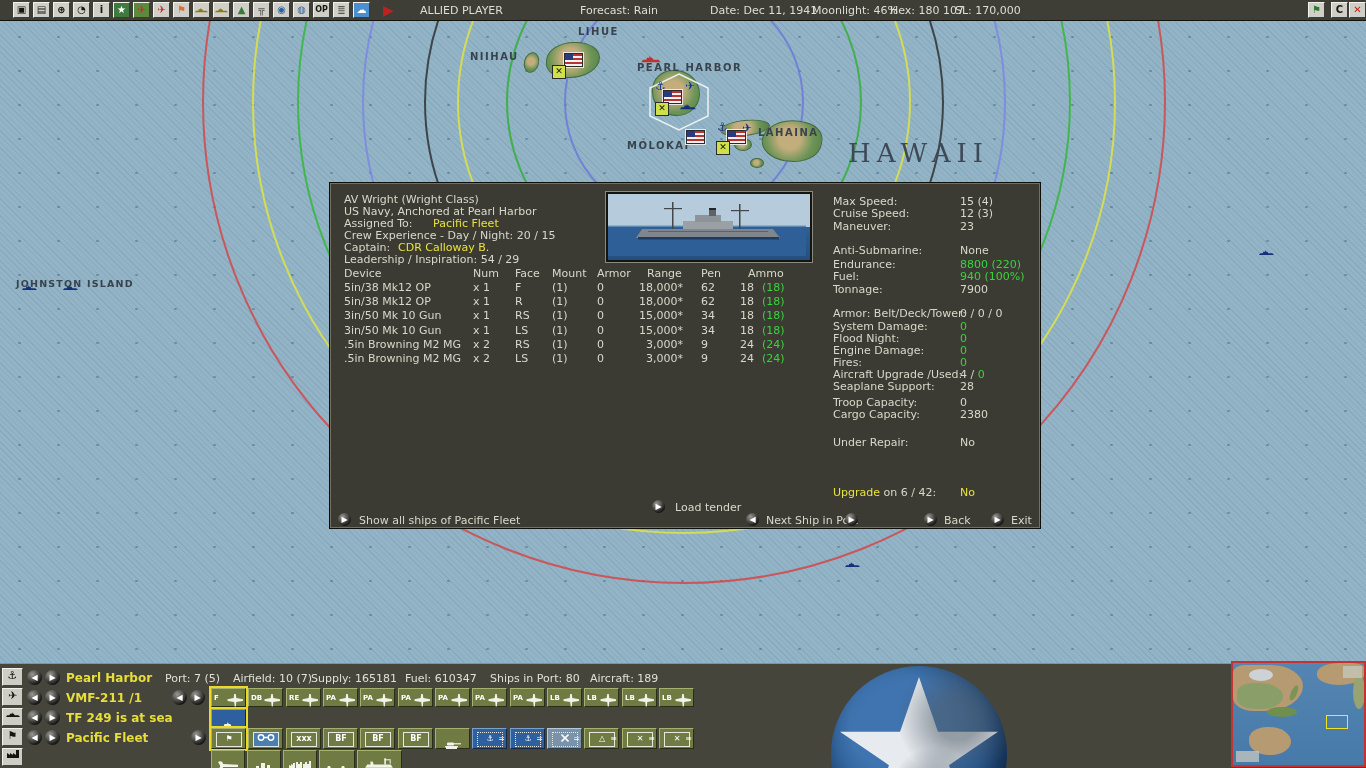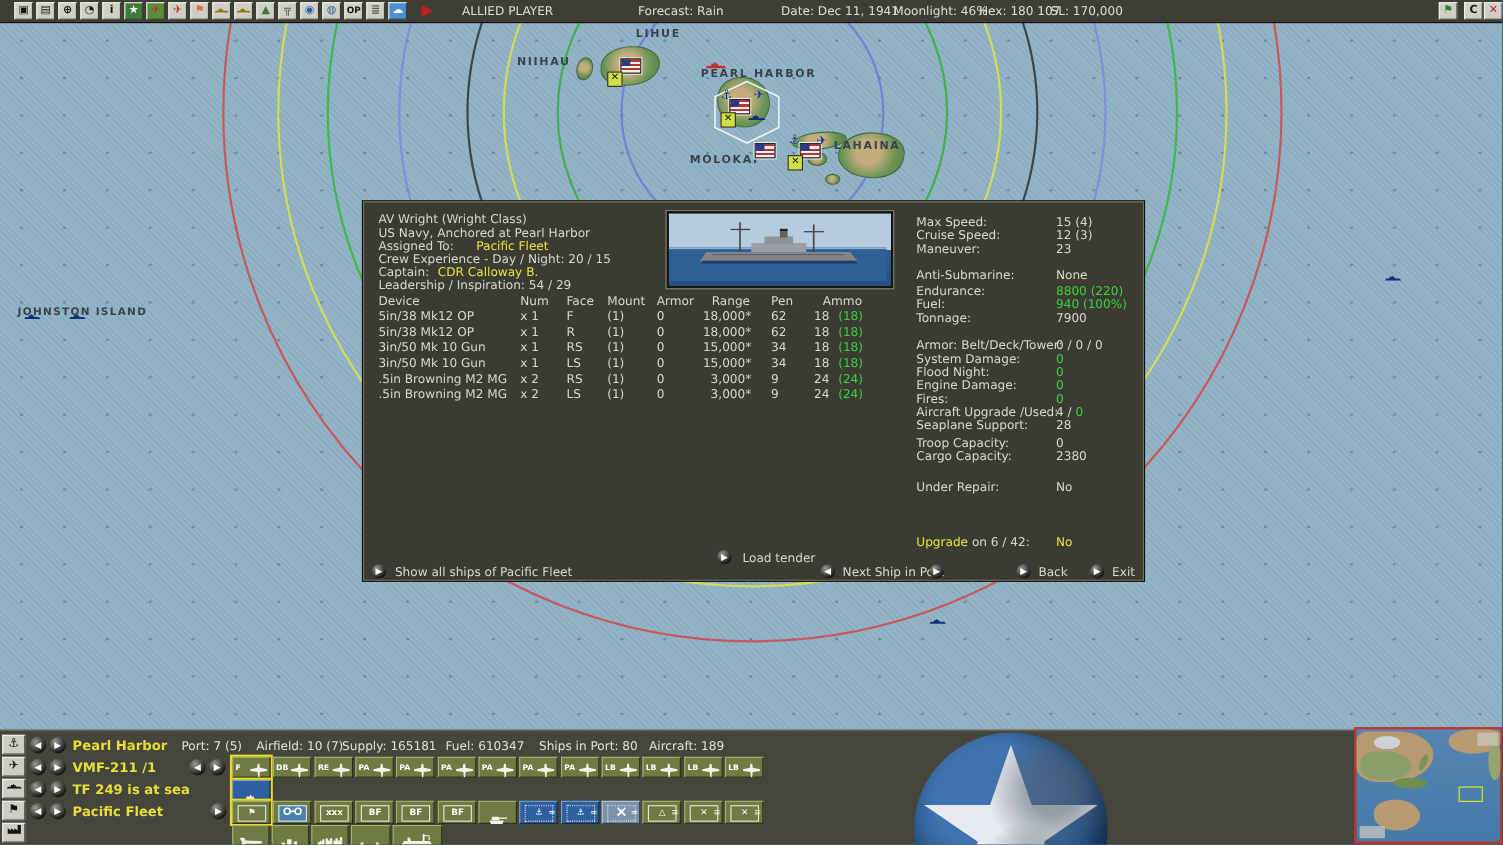--- a/index.html
+++ b/index.html
@@ -143,20 +143,21 @@
     <div class="isl" style="left:720px;top:100px;width:48px;height:14px;border-radius:50%;transform:rotate(-6deg)"></div>
     <div class="isl" style="left:734px;top:118px;width:16px;height:11px;border-radius:50%"></div>
     <div class="isl" style="left:762px;top:100px;width:58px;height:40px;border-radius:60% 40% 55% 45%;transform:rotate(8deg)"></div>
     <div class="isl" style="left:750px;top:138px;width:12px;height:8px;border-radius:50%"></div>
 
     <span class="maplbl" style="left:470px;top:31px">NIIHAU</span>
     <span class="maplbl" style="left:578px;top:6px">LIHUE</span>
     <span class="maplbl" style="left:637px;top:42px">PEARL HARBOR</span>
     <span class="maplbl" style="left:627px;top:120px">MOLOKAI</span>
     <span class="maplbl" style="left:758px;top:107px">LAHAINA</span>
+    <span class="maplbl" style="left:848px;top:118px;font-family:'DejaVu Serif',serif;font-size:26px;font-weight:normal;letter-spacing:6px;color:#3e4856">HAWAII</span>
     <span class="maplbl" style="left:16px;top:258px;font-size:9.5px;letter-spacing:1.2px">JOHNSTON ISLAND</span>
 
     <svg class="abs" style="left:648px;top:53px;z-index:8" width="62" height="58">
       <polygon points="31,1 60,15 60,43 31,57 2,43 2,15" fill="none" stroke="#f2f2f2" stroke-width="1.5" opacity="0.95"></polygon>
     </svg>
 
     <div class="usflag" style="left:564px;top:33px">
         <i></i>
       </div>
     <div class="xboxm" style="left:552px;top:45px">✕</div>

